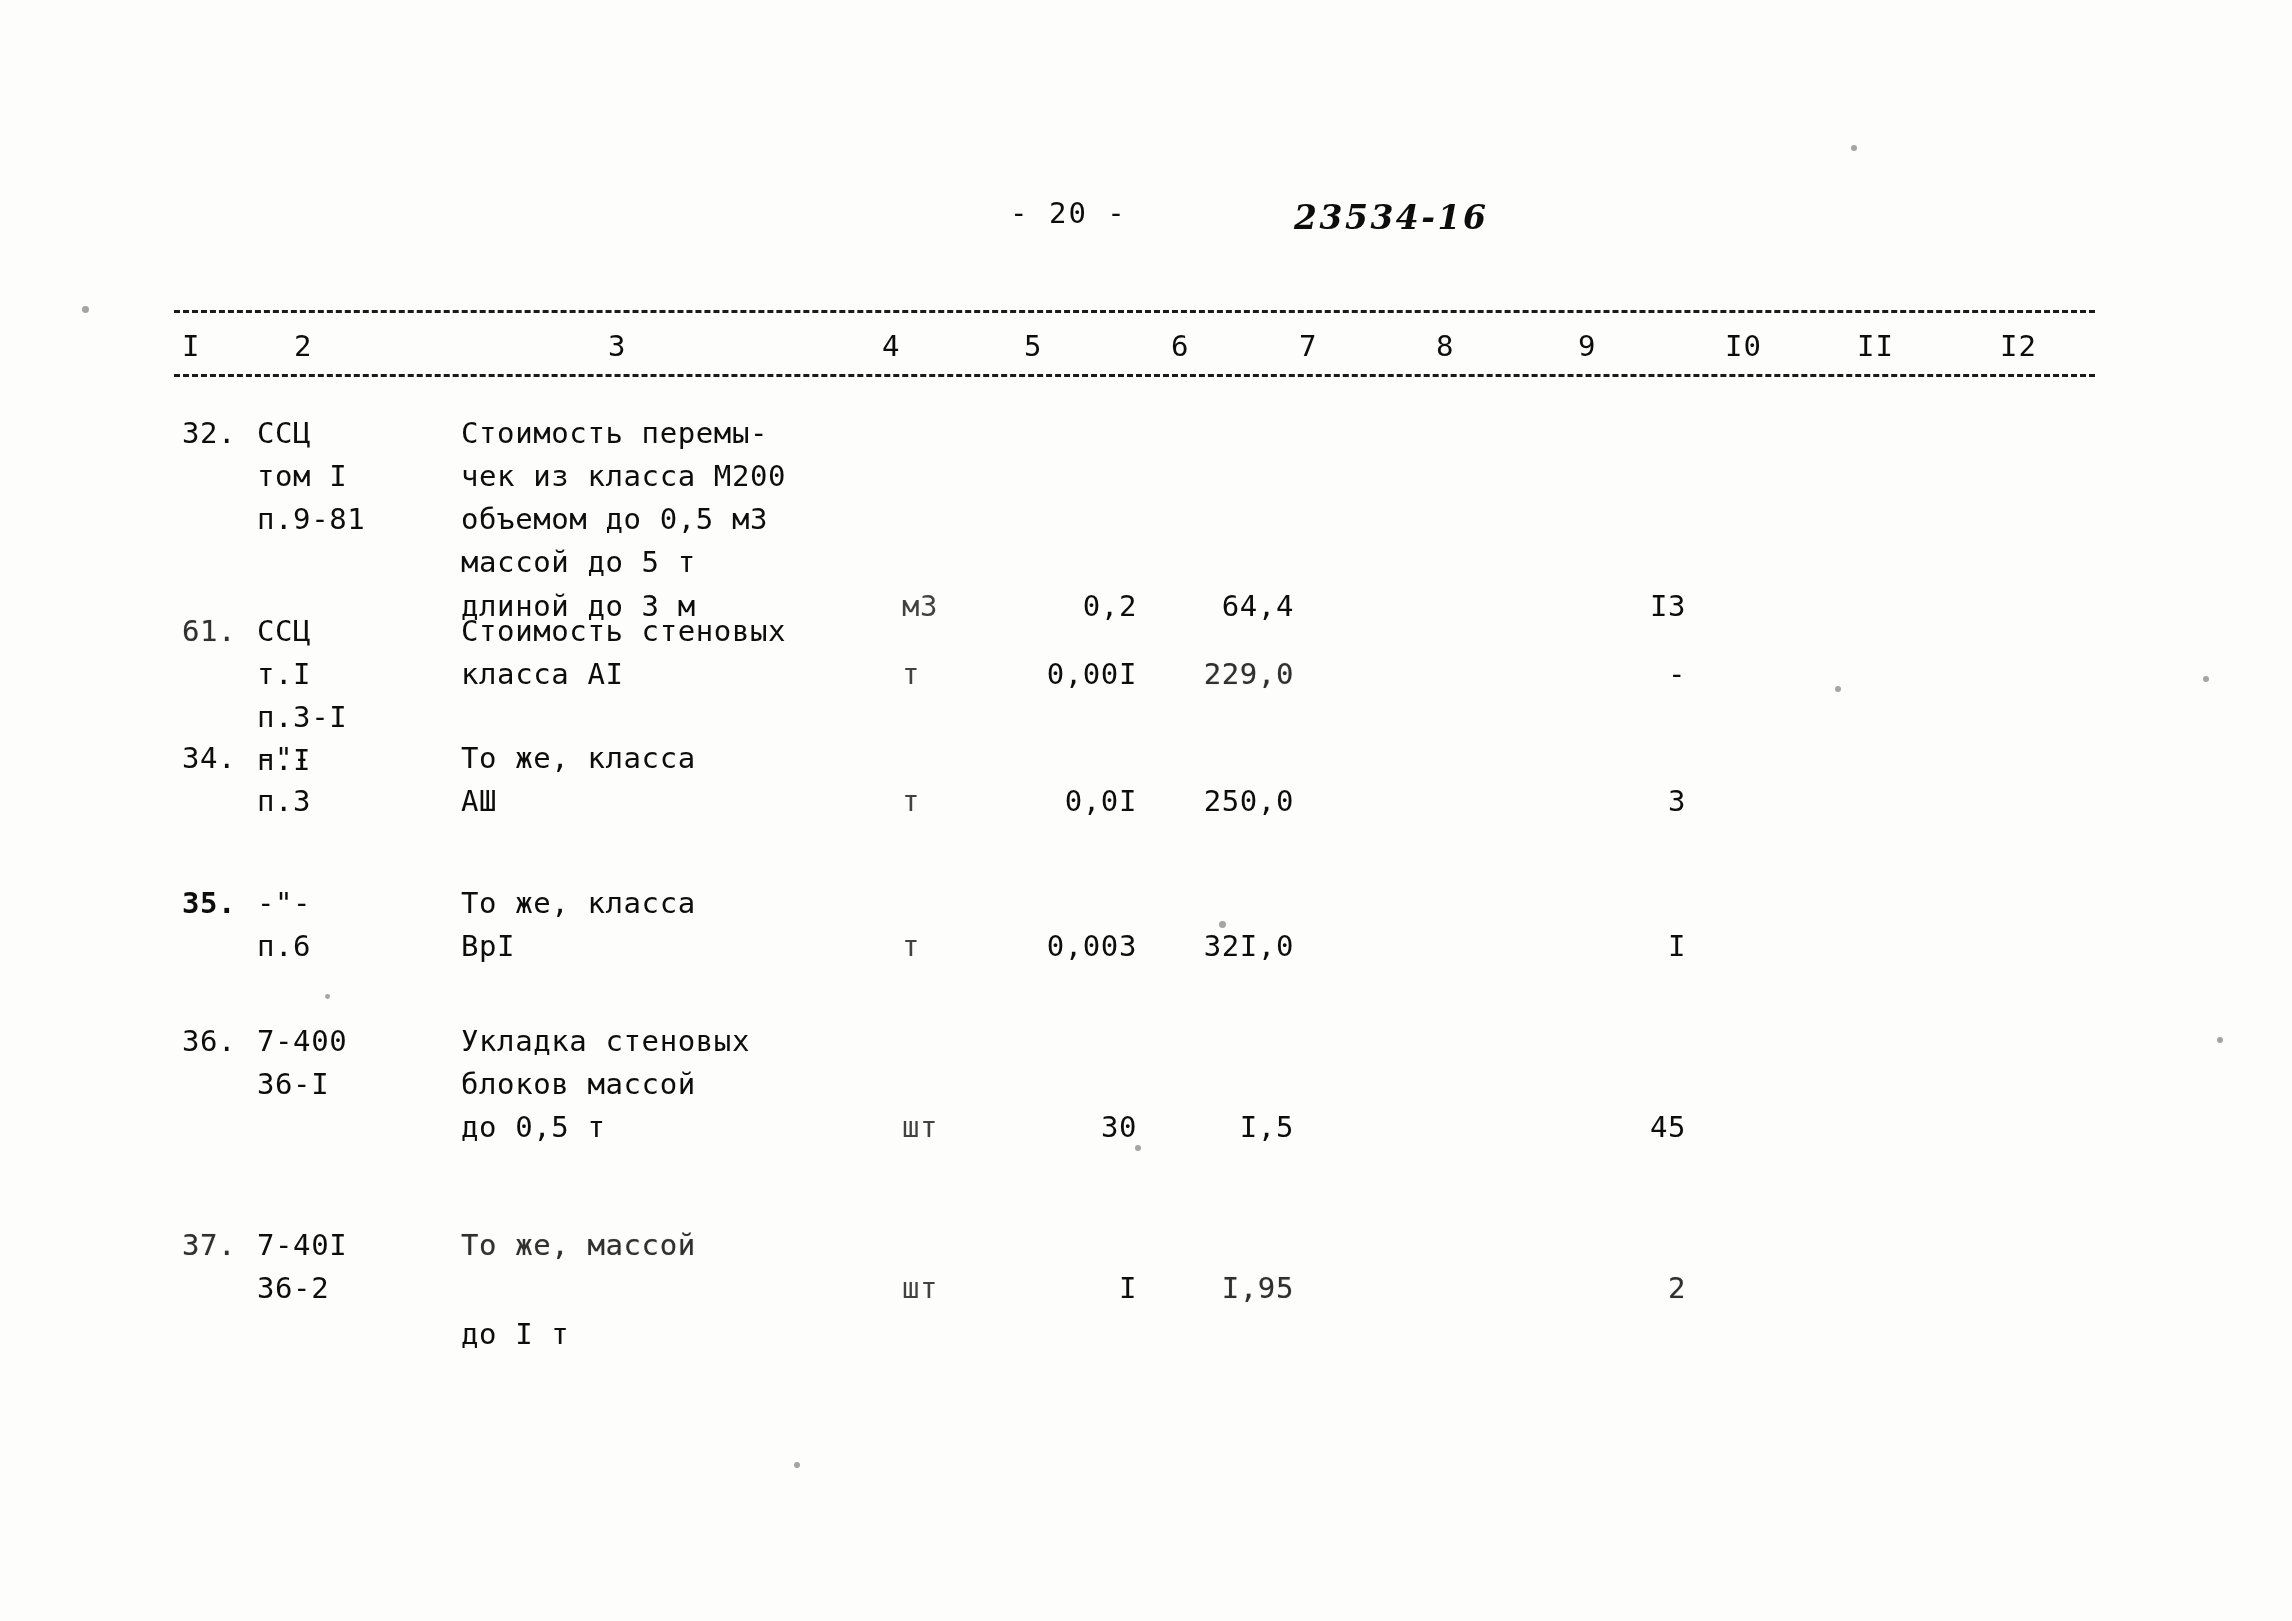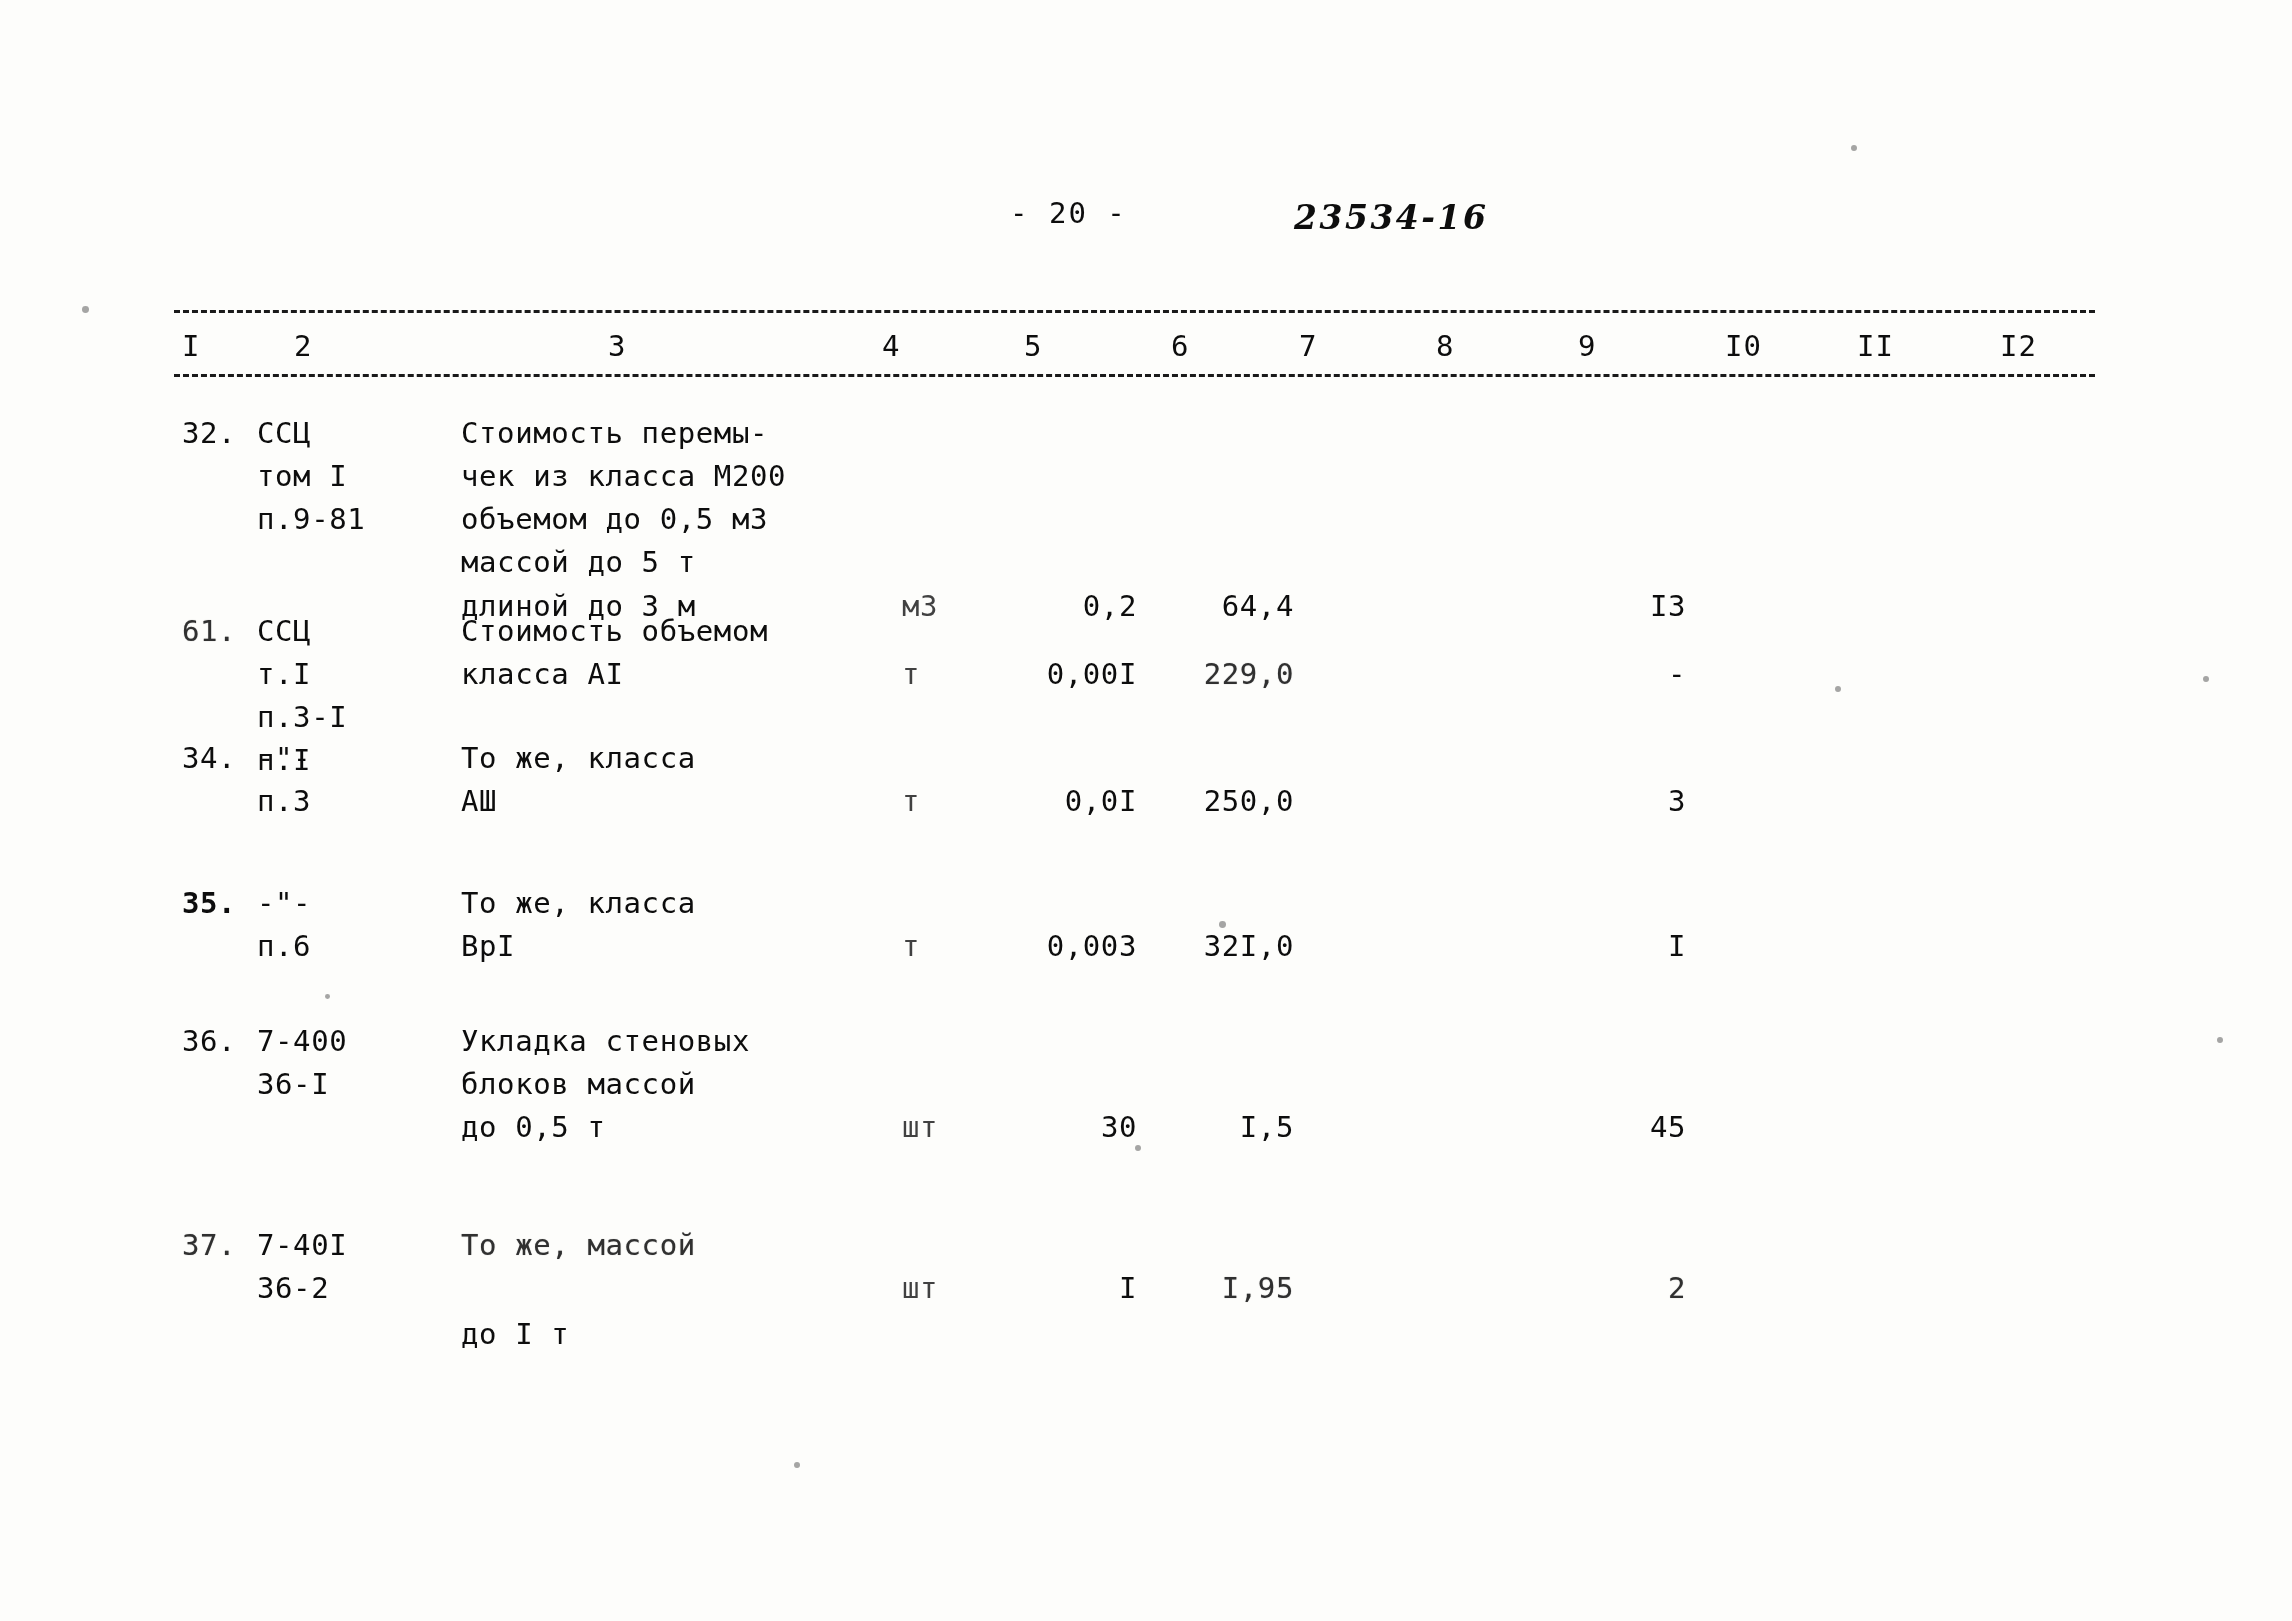--- a/index.html
+++ b/index.html
@@ -167,21 +167,21 @@
         <div class="cell cell-c5" style="top: 173px;">0,2</div>
         <div class="cell cell-c6" style="top: 173px;">64,4</div>
         <div class="cell cell-c9" style="top: 173px;">I3</div>
       </div>
       <div class="row" style="position: absolute; top: 198px; height: 173px;">
         <div class="cell cell-num grubby" style="top: 0px;">61.</div>
         <div class="cell cell-code" style="top: 0px;">ССЦ</div>
         <div class="cell cell-code" style="top: 43px;">т.I</div>
         <div class="cell cell-code" style="top: 86px;">п.3-I</div>
         <div class="cell cell-code" style="top: 129px;">п.I</div>
-        <div class="cell cell-desc" style="top: 0px;">Стоимость объемом</div>
+        <div class="cell cell-desc" style="top: 0px;">Стоимость стеновых</div>
         <div class="cell cell-desc" style="top: 43px;">класса АI</div>
         <div class="cell cell-unit faded" style="top: 43px;">т</div>
         <div class="cell cell-c5" style="top: 43px;">0,00I</div>
         <div class="cell cell-c6 grubby" style="top: 43px;">229,0</div>
         <div class="cell cell-c9" style="top: 43px;">-</div>
       </div>
       <div class="row" style="position: absolute; top: 325px; height: 86px;">
         <div class="cell cell-num" style="top: 0px;">34.</div>
         <div class="cell cell-code" style="top: 0px;">-"-</div>
         <div class="cell cell-code" style="top: 43px;">п.3</div>

